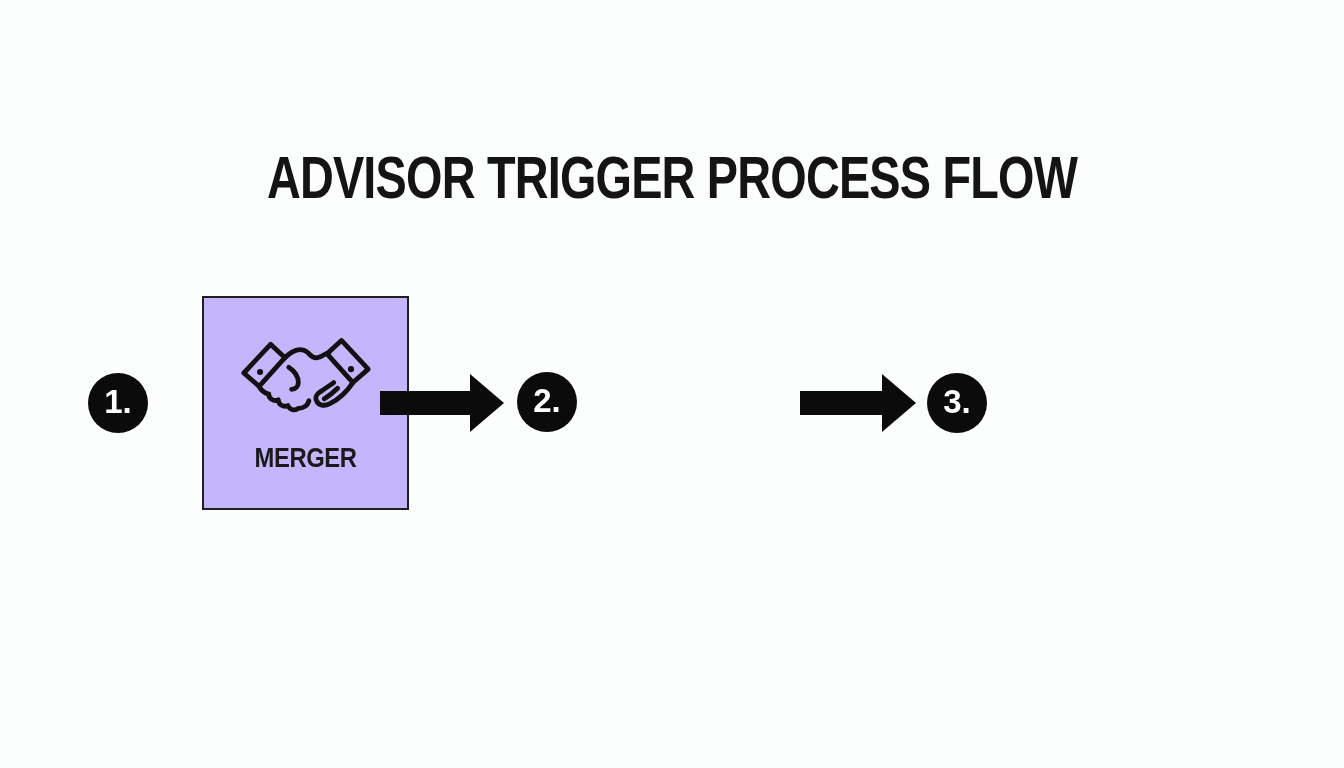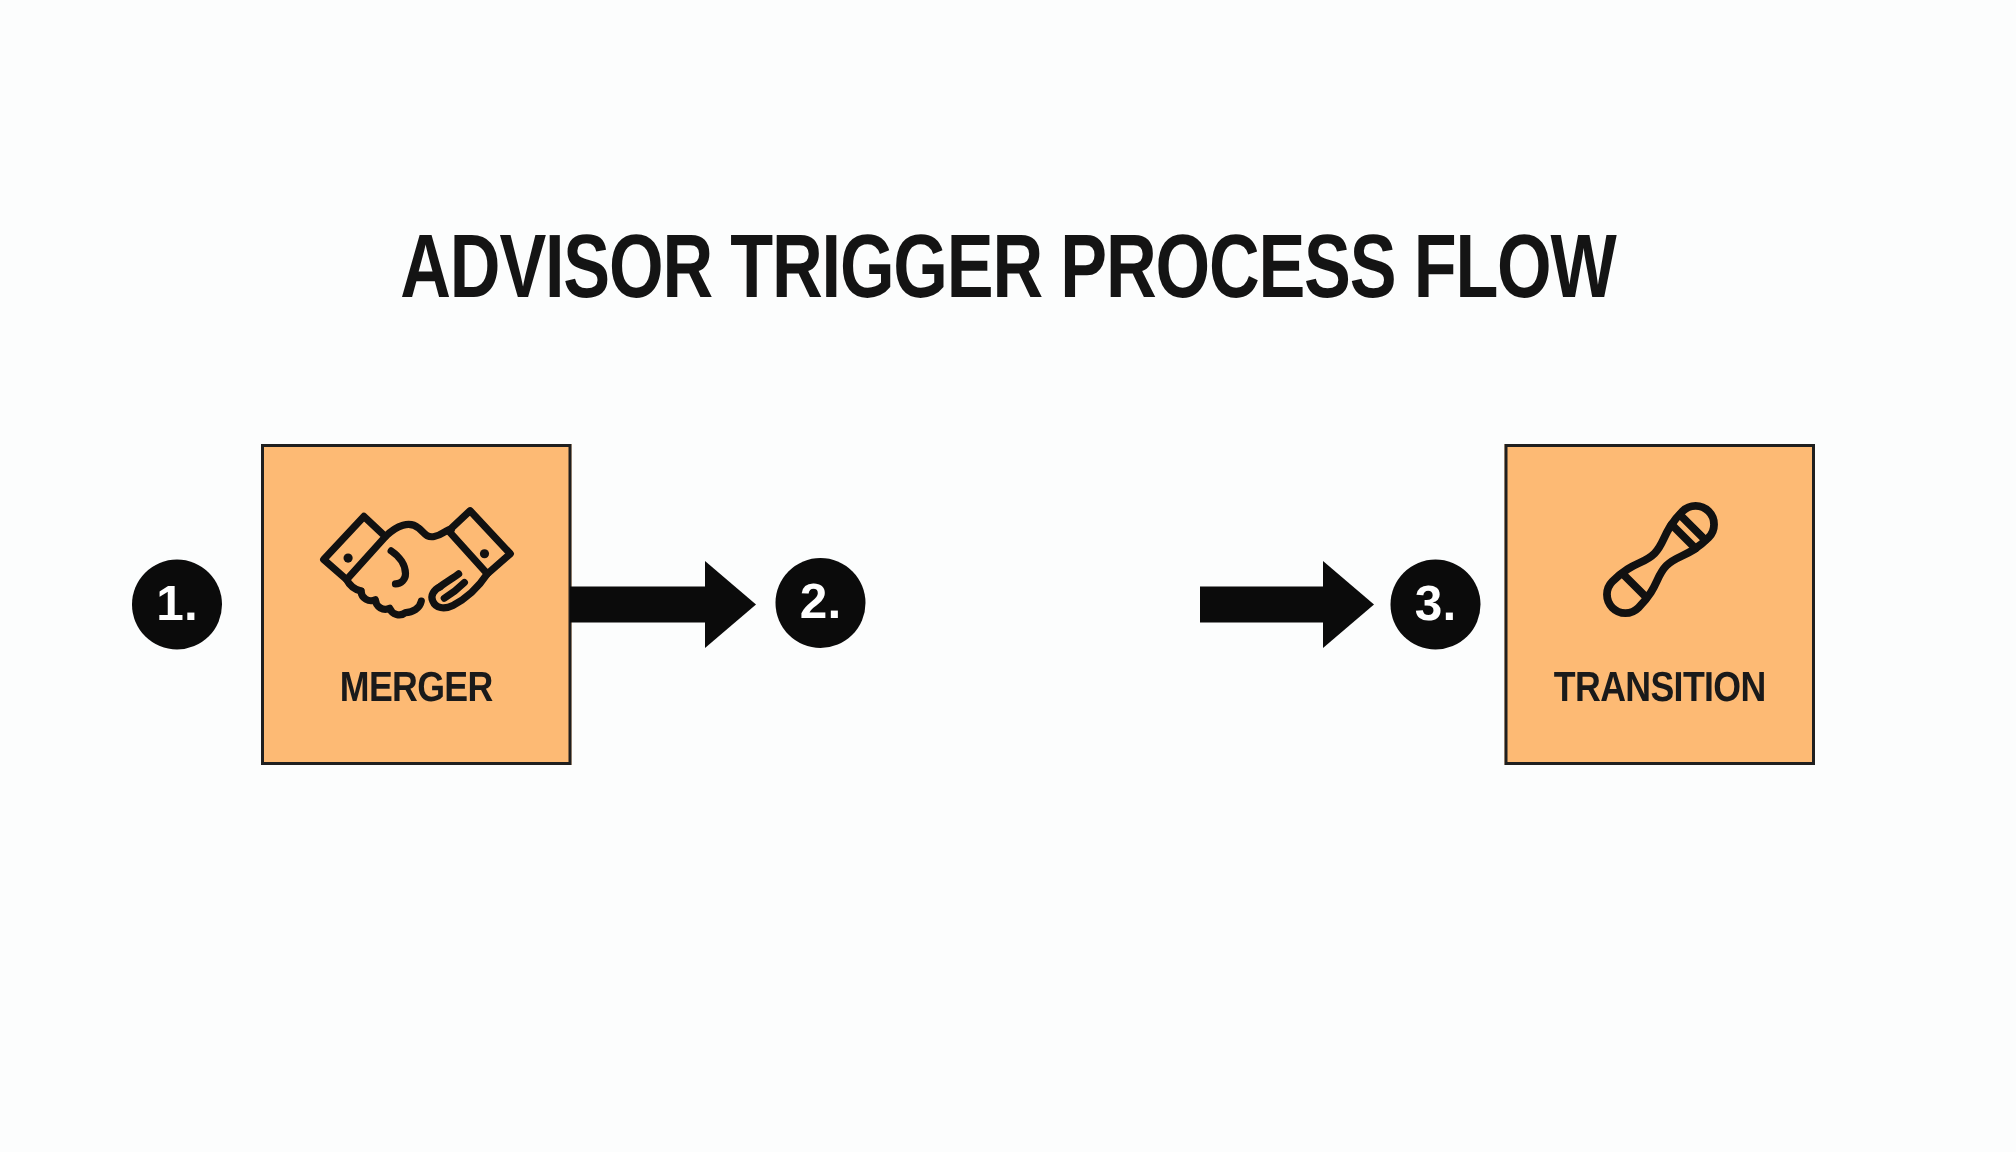--- a/index.html
+++ b/index.html
@@ -44,22 +44,23 @@
   }
   #circle-1 { left: 88px;  top: 373px; }
   #circle-2 { left: 517px; top: 372px; }
   #circle-3 { left: 927px; top: 373px; }
 
   .step-box {
     position: absolute;
     top: 296px;
     width: 207px;
     height: 214px;
-    background: #fdba74;
+    background: #c4b5fd;
     border: 2px solid #1f1f1f;
+    margin-left: 28px;
   }
   #box-1 { left: 174px; }
   #box-2 { left: 594px; width: 206px; }
   #box-3 { left: 1003px; }
 
   .icon-wrap {
     position: absolute;
     top: 0;
     left: 0;
     width: 100%;
@@ -127,27 +128,14 @@
   </div>
 
   <svg class="flow-arrow" id="arrow-2" width="116" height="58" viewBox="0 0 116 58">
     <rect x="0" y="17" width="84" height="24" fill="#0b0b0b"></rect>
     <polygon points="82,0 116,29 82,58" fill="#0b0b0b"></polygon>
   </svg>
 
   <div class="step-circle" id="circle-3">
     <span>3.</span>
   </div>
-  <div class="step-box" id="box-3">
-    <div class="icon-wrap">
-      <svg width="104" height="104" viewBox="0 0 110 110">
-        <g transform="rotate(-45 55 55)" stroke="#111111" stroke-width="5.5" fill="none" stroke-linecap="round" stroke-linejoin="round">
-          <path d="M20,42 A13,13 0 0 0 20,68 C40,68 44,61 55,61 C66,61 70,68 90,68 A13,13 0 0 0 90,42 C70,42 66,49 55,49 C44,49 40,42 20,42 Z"></path>
-          <line x1="78" y1="43" x2="78" y2="67"></line>
-          <line x1="87" y1="42.4" x2="87" y2="67.6"></line>
-          <line x1="29" y1="43" x2="29" y2="67"></line>
-        </g>
-      </svg>
-    </div>
-    <div class="step-label">TRANSITION</div>
-  </div>
 
 </div>
 
 </body></html>

